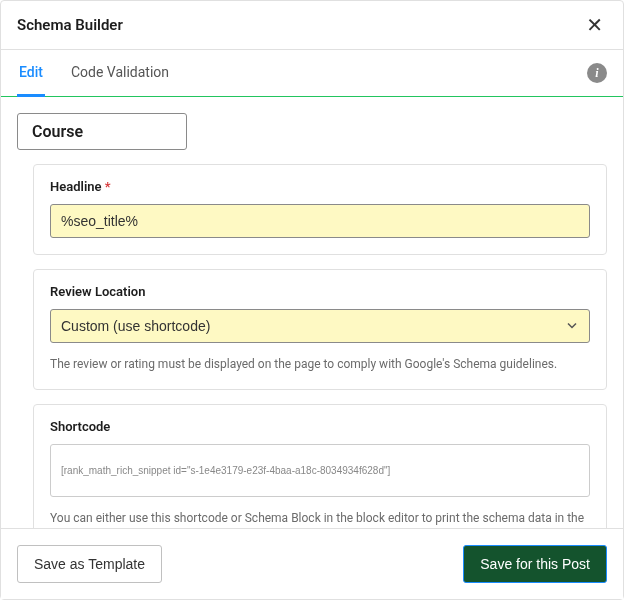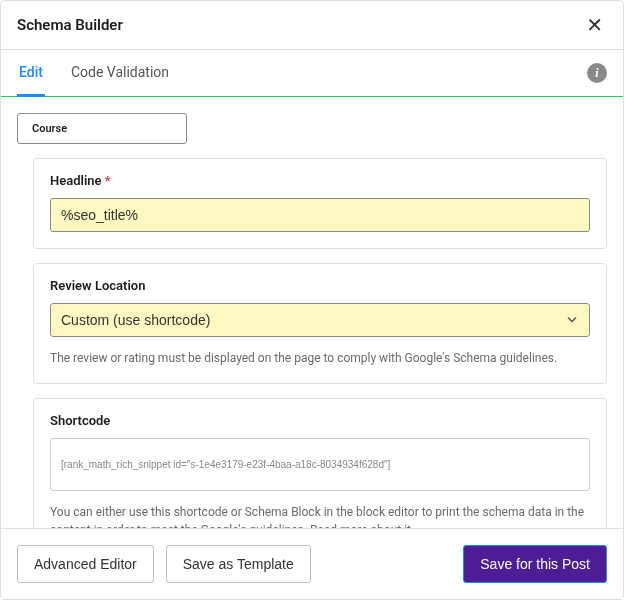--- a/index.html
+++ b/index.html
@@ -82,21 +82,21 @@
   .content {
     flex: 1;
     overflow-y: auto;
     padding: 16px;
   }
   .type-chip {
     display: inline-block;
     border: 1px solid #8a8a8a;
     border-radius: 3px;
     padding: 8px 14px;
-    font-size: 11px;
+    font-size: 16px;
     font-weight: 600;
     color: #1d1d1d;
     margin-bottom: 14px;
     min-width: 170px;
   }
   .panel {
     border: 1px solid #e0e0e0;
     border-radius: 4px;
     padding: 14px 16px 16px;
     margin-bottom: 14px;
@@ -169,21 +169,21 @@
     font-size: 14px;
     cursor: pointer;
     font-weight: 400;
   }
   .btn-secondary {
     background: #fff;
     border: 1px solid #c0c0c0;
     color: #333;
   }
   .btn-primary {
-    background: #4c1d95;
+    background: #14532d;
     border: 1px solid #1a8cff;
     color: #fff;
     font-weight: 500;
   }
 </style>
 </head>
 <body>
 
 <div class="modal">
 
@@ -235,19 +235,18 @@
         <span>You can either use this shortcode or Schema Block in the block editor to print the schema data in the content in order to meet the Google's guidelines. Read more about it </span>
       </div>
     </div>
 
     
 
   </div>
 
   <div class="footer">
     <div class="footer-left">
-      <button class="btn btn-secondary">Advanced Editor</button>
       <button class="btn btn-secondary">Save as Template</button>
     </div>
     <button class="btn btn-primary">Save for this Post</button>
   </div>
 
 </div>
 
 </body></html>

